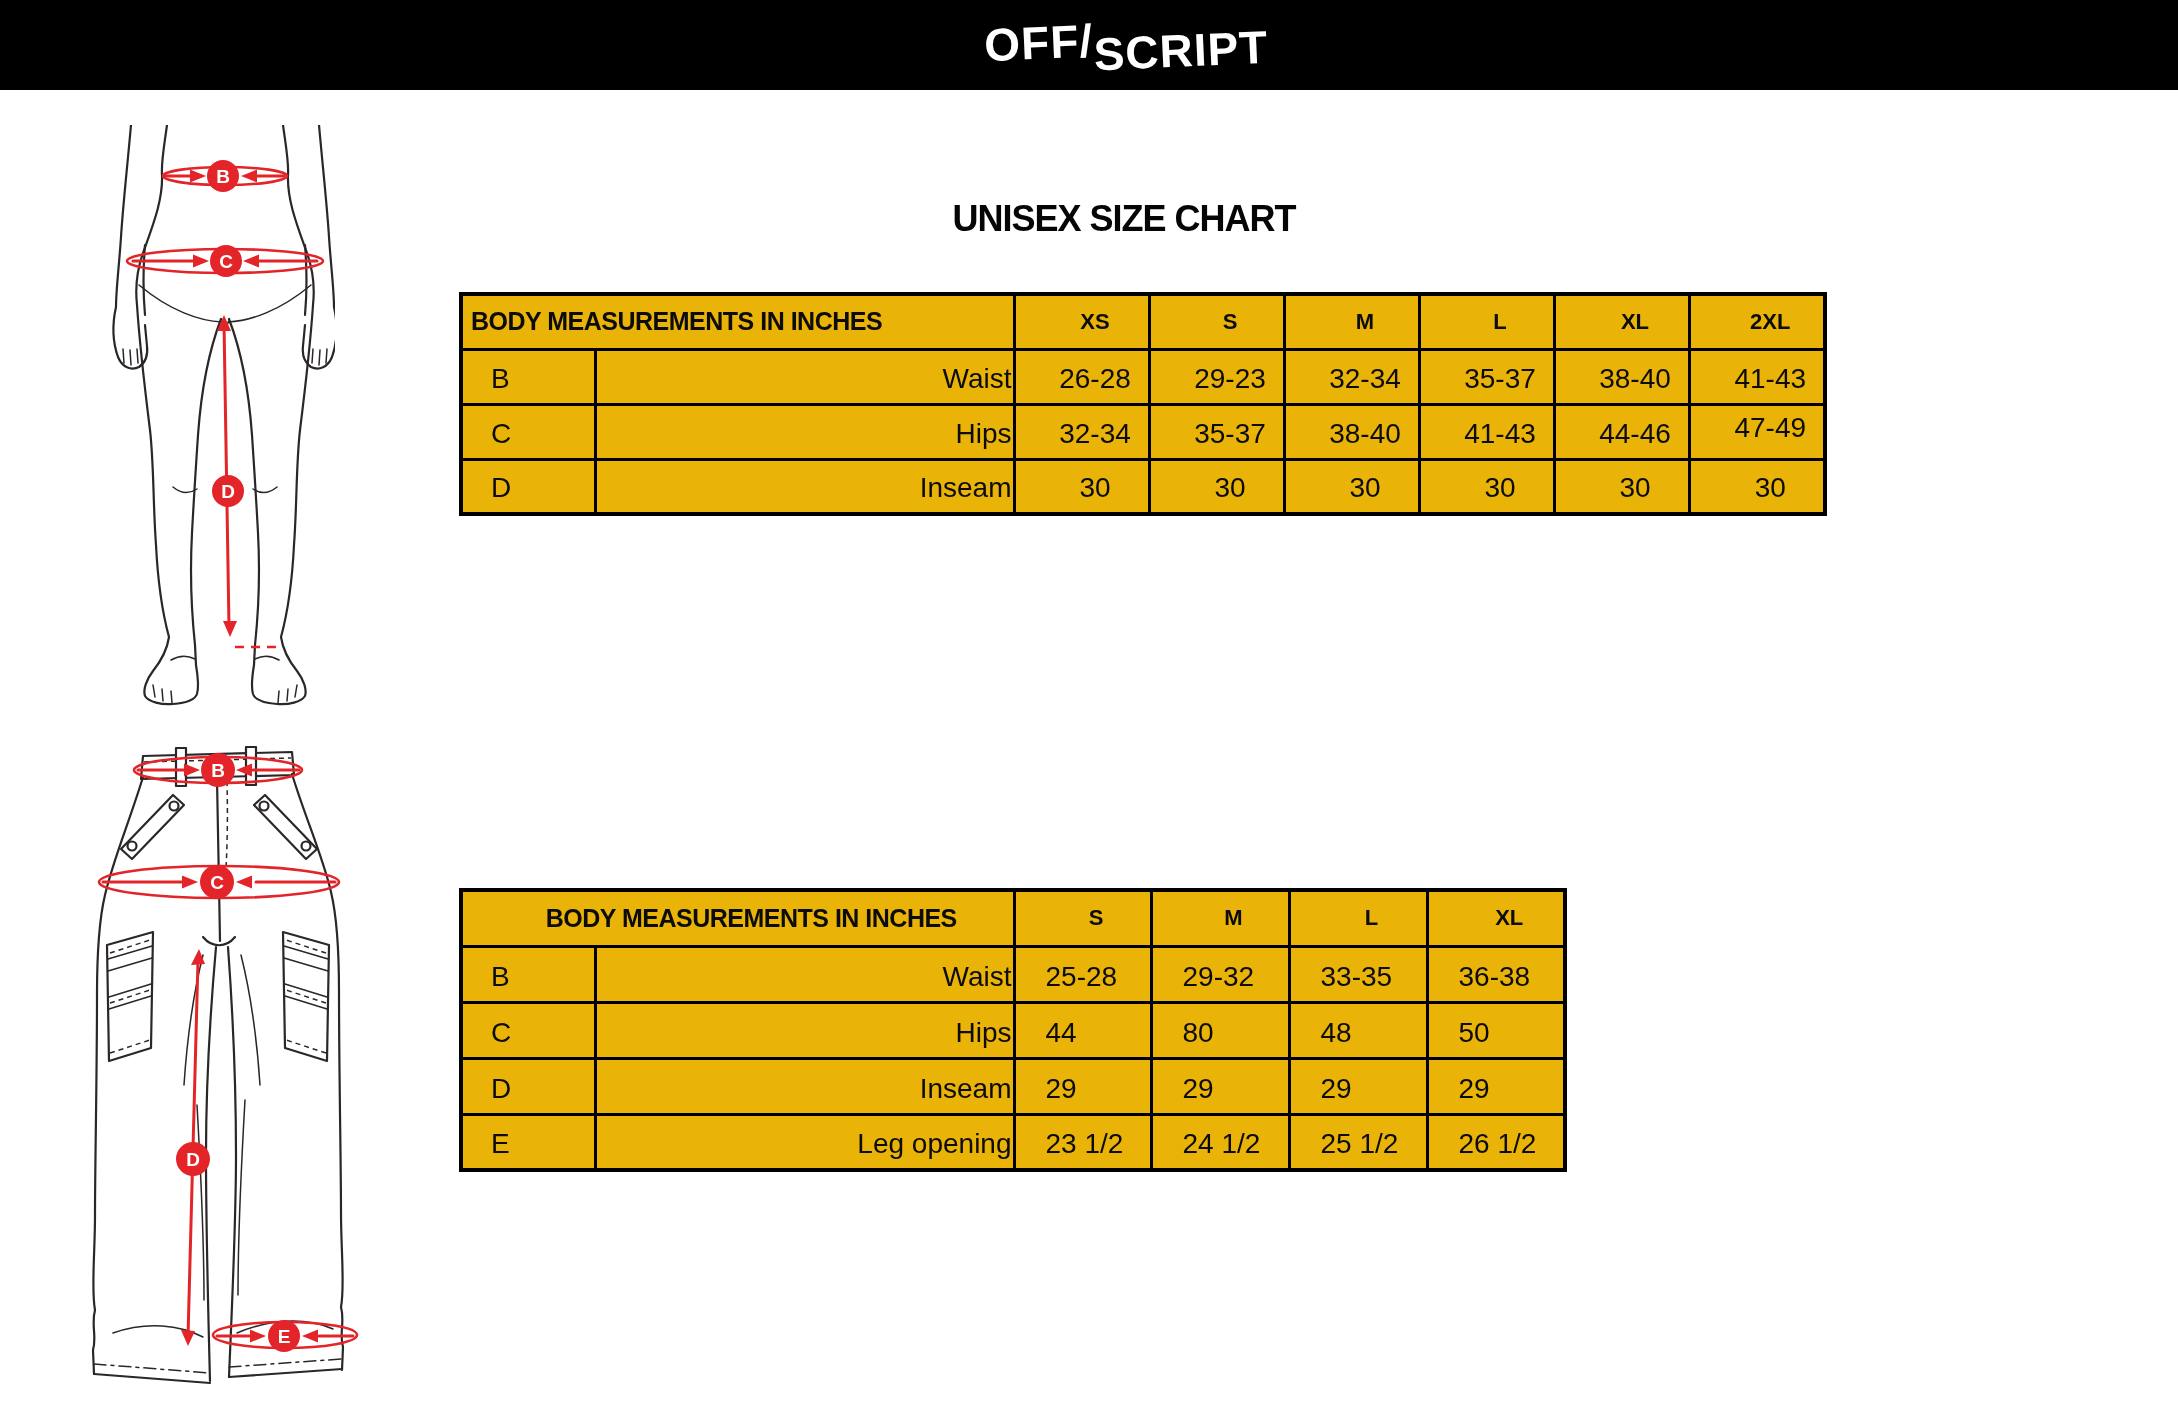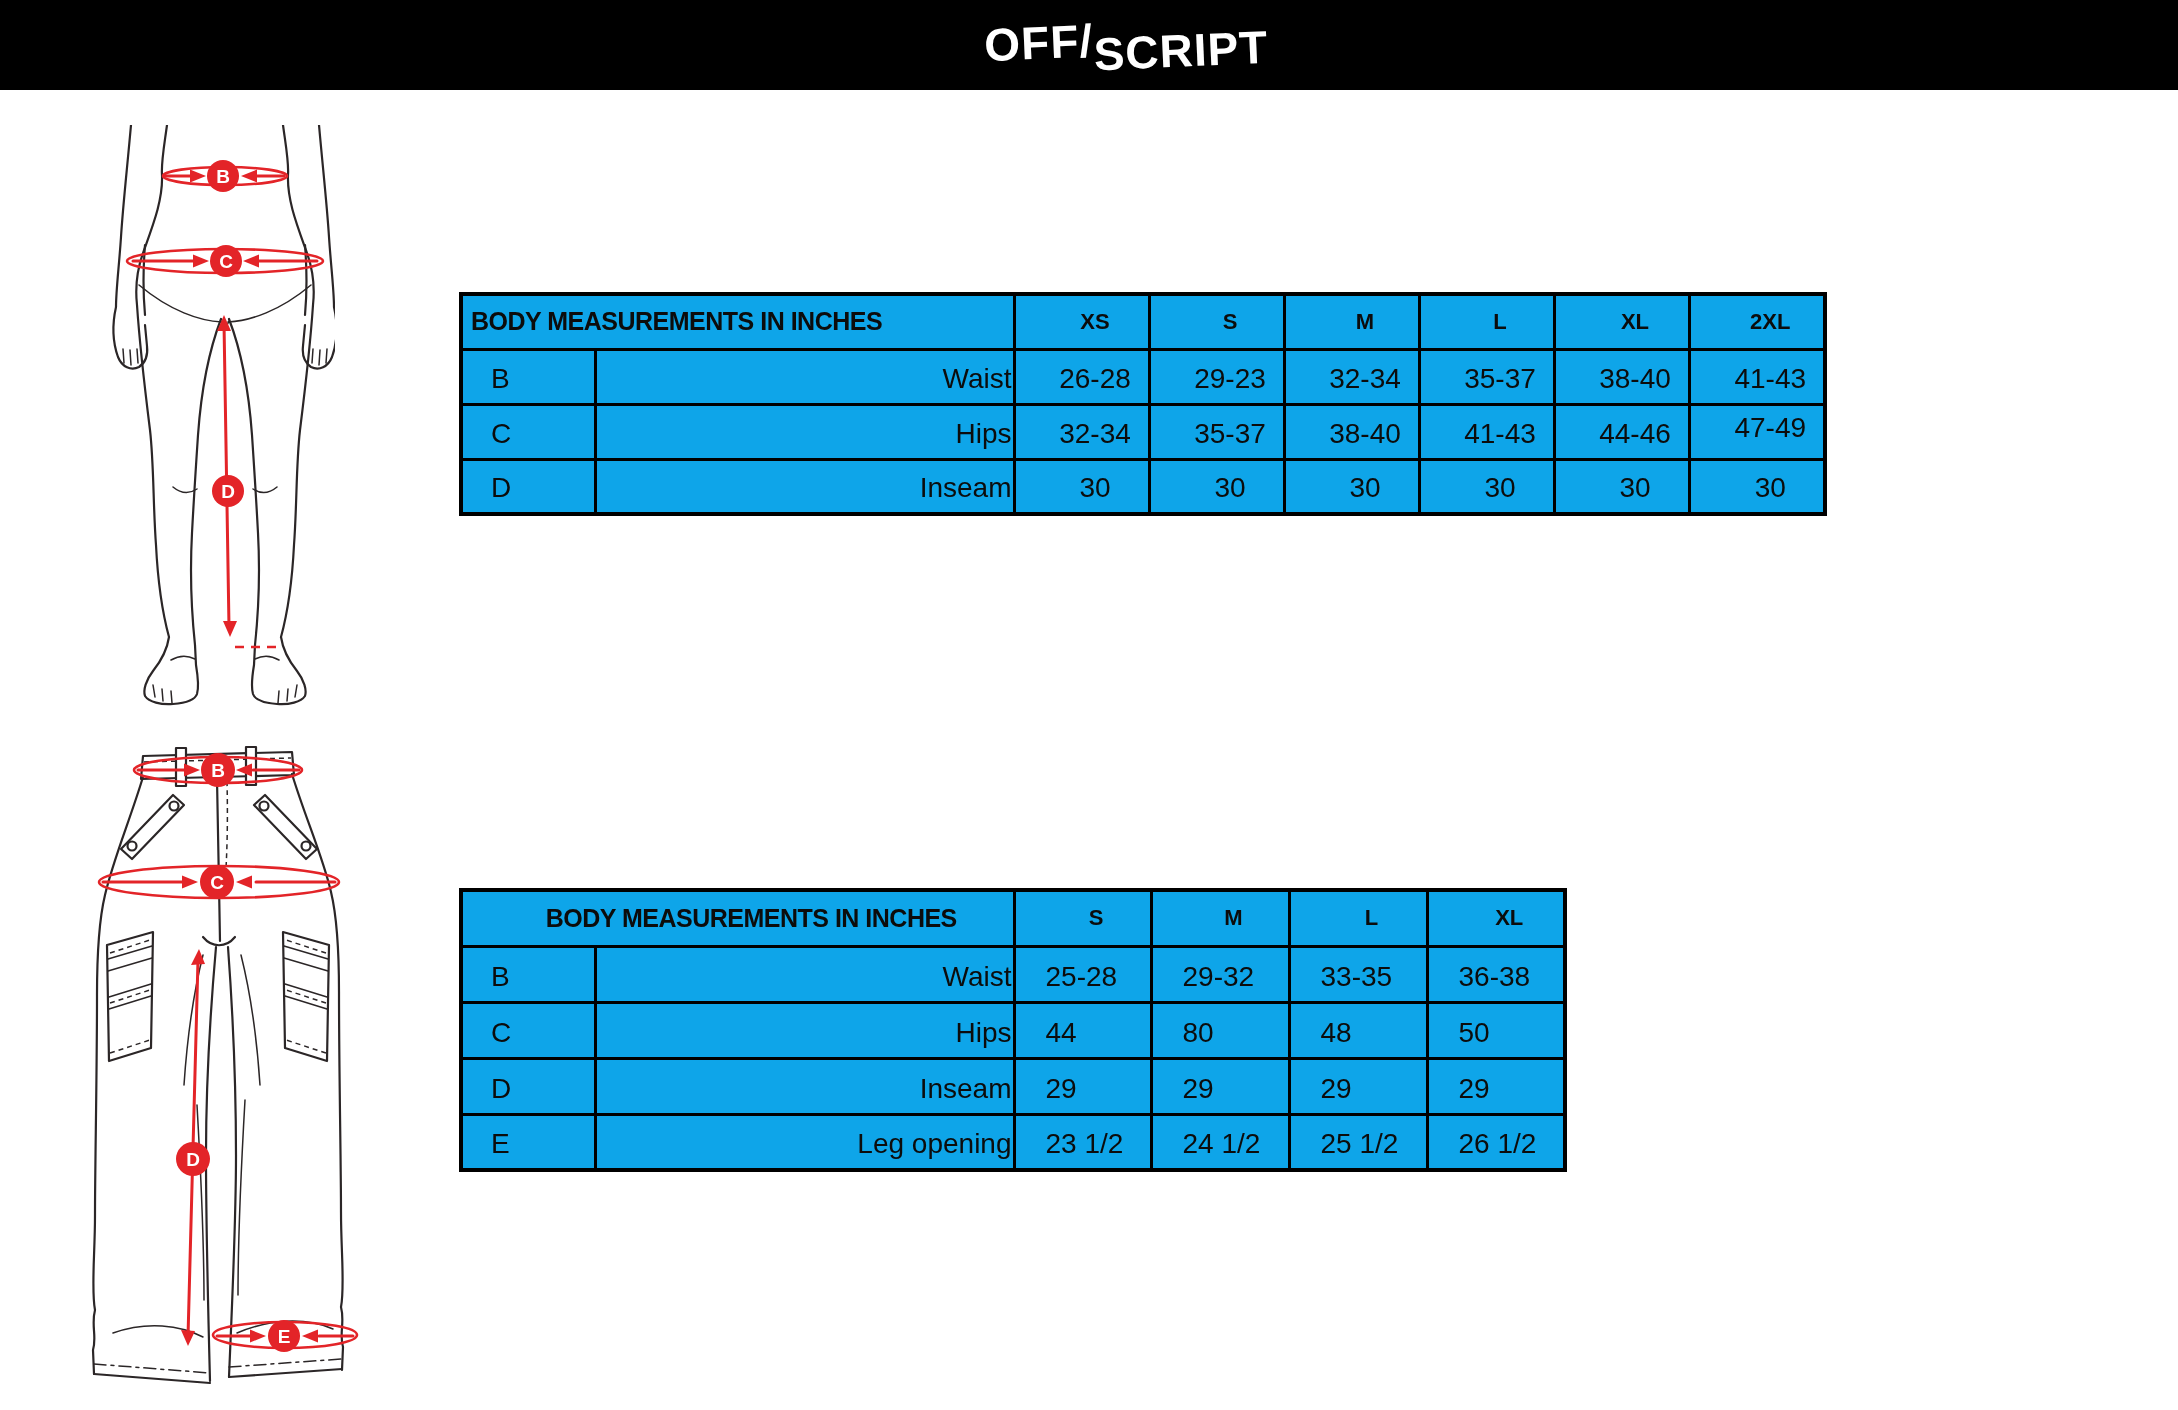--- a/index.html
+++ b/index.html
@@ -14,21 +14,21 @@
 
   
   .title{position:absolute;transform:translateX(-50%);white-space:nowrap;
          font-weight:700;font-size:36px;letter-spacing:-1px;color:#050505;}
   .t-unisex{left:1124px;top:168px;}
   .t-garment{left:1113px;top:758px;}
   .note{position:absolute;left:1120px;top:574px;transform:translateX(-50%);white-space:nowrap;
         font-weight:700;font-size:29px;letter-spacing:-0.5px;color:#050505;}
 
   
-  table.chart{position:absolute;border-collapse:collapse;table-layout:fixed;background:#0ea5e9;}
+  table.chart{position:absolute;border-collapse:collapse;table-layout:fixed;background:#eab308;}
   table.chart td,table.chart th{border:3px solid #000;overflow:hidden;white-space:nowrap;padding-left:28px;}
   table.chart{border:4px solid #000;}
   .unisex{left:459px;top:292px;}
   .garment{left:459px;top:888px;}
   .unisex tr{height:55px;}
   .garment tr{height:56px;}
   th.label{font-weight:700;font-size:25px;letter-spacing:-0.5px;vertical-align:middle;}
   .unisex th.label{text-align:left;padding-left:8px;}
   .garment th.label{text-align:center;}
   th.size{font-weight:700;font-size:22px;text-align:center;vertical-align:middle;}
@@ -193,20 +193,21 @@
     <g>
       <circle class="redfill" cx="108" cy="414" r="17"></circle>
       <text class="mletter" x="108" y="414" dy=".35em">D</text>
     </g>
     <g>
       <circle class="redfill" cx="199" cy="591" r="16"></circle>
       <text class="mletter" x="199" y="591" dy=".35em">E</text>
     </g>
   </svg>
 
+  <h2 class="title t-unisex">UNISEX SIZE CHART</h2>
 
   <table class="chart unisex">
     <colgroup>
       <col style="width:134px">
         <col style="width:419px">
       <col style="width:135px">
         <col style="width:135px">
         <col style="width:135px">
       <col style="width:135px">
         <col style="width:135px">

